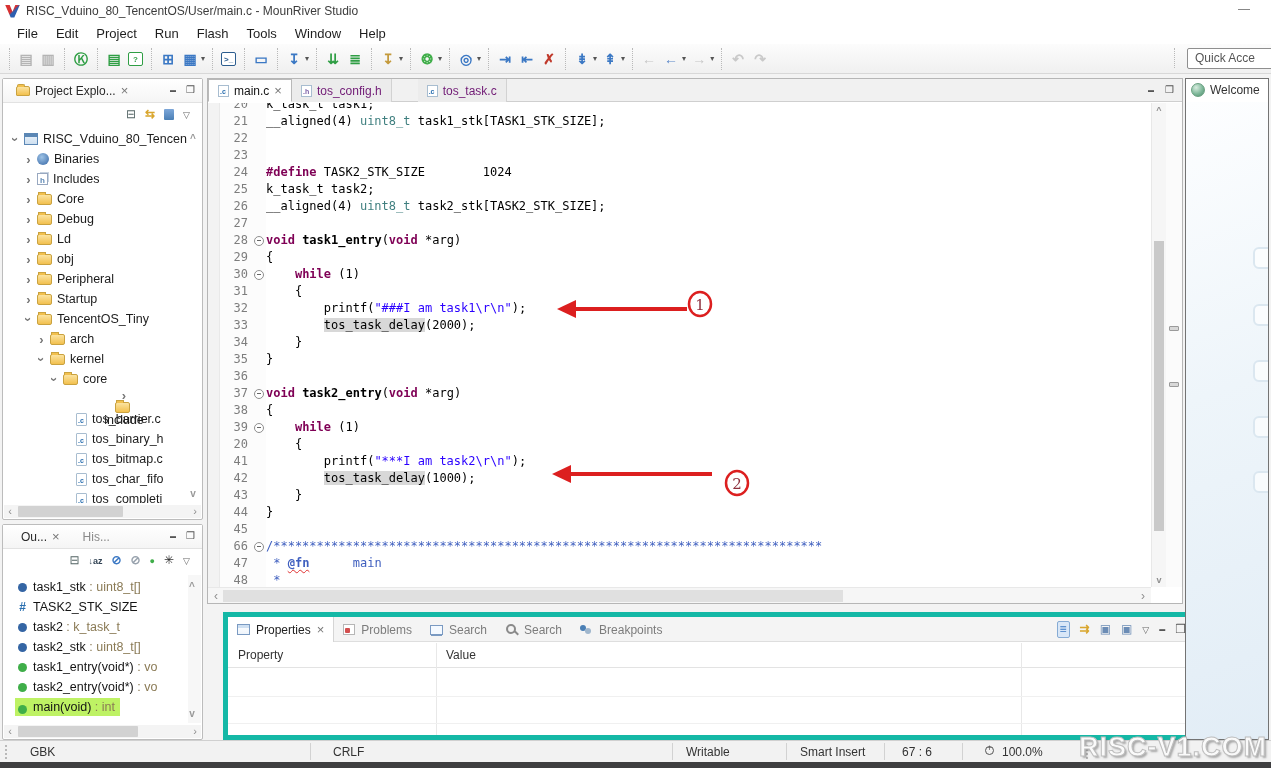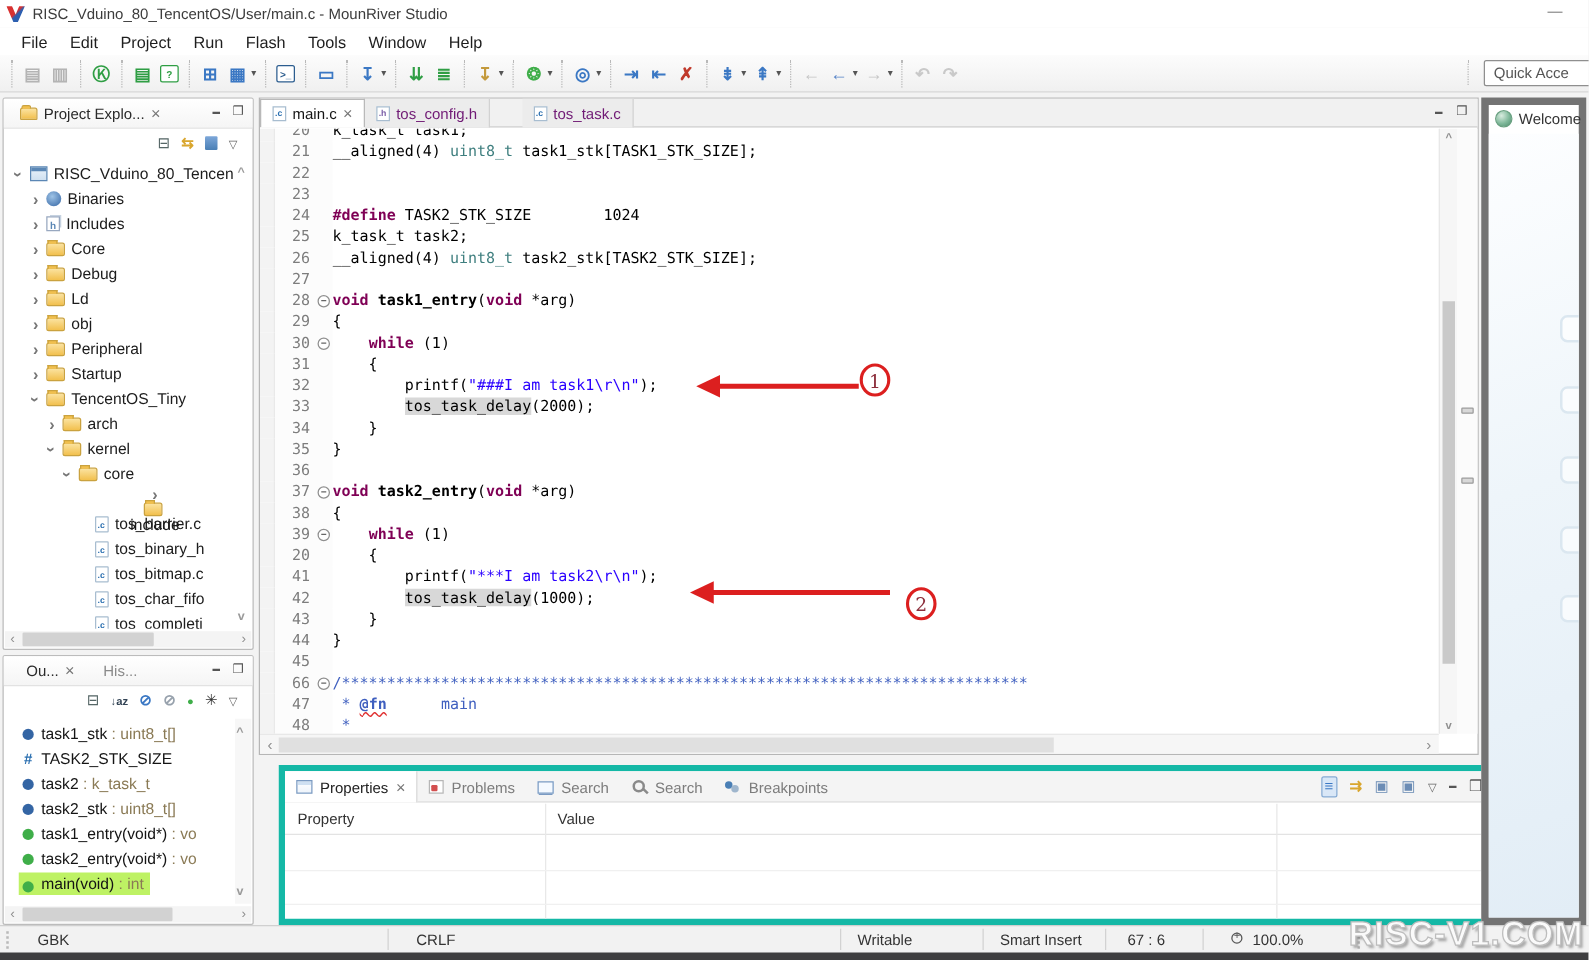--- a/index.html
+++ b/index.html
@@ -205,21 +205,21 @@
   .ic-win::before { content:"▣"; color:#6b8cb5; }
   #bp-header { position:absolute; left:0; top:26px; right:0; height:25px; display:flex;
                border-bottom:1px solid #e3e3e3; font-size:12px; color:#333; }
   .bp-col1 { width:208px; padding-left:10px; line-height:24px; }
   .bp-col2 { padding-left:10px; line-height:24px; }
   .bp-vline { position:absolute; top:26px; bottom:0; width:1px; background:#e8e8e8; }
   .bp-rline { position:absolute; left:0; right:0; height:1px; background:#f0f0f0; }
 
   
   #welcome { position:absolute; left:1185px; top:78px; width:84px; height:662px;
-             background:#fff; border:6px solid #737373; }
+             background:#fff; border:1px solid #737373; }
   #welcome-tab { height:22px; display:flex; align-items:center; gap:5px; padding-left:5px;
              font-size:12px; color:#333; }
   .welcome-ico { width:14px; height:14px; border-radius:50%; flex:none;
              background:radial-gradient(circle at 35% 30%,#d8ecdf,#7fb89a 55%,#4e8d6e);
              border:1px solid #69a080; }
   #welcome-body { position:absolute; left:0; top:23px; right:0; bottom:0; overflow:hidden;
              background:linear-gradient(160deg,#fdfeff 0%,#eef5fa 45%,#e2edf6 100%); }
   .wshape { position:absolute; right:-9px; width:24px; height:22px; border:2px solid #dbe7f0;
              border-radius:6px; background:rgba(255,255,255,.65); }
 

